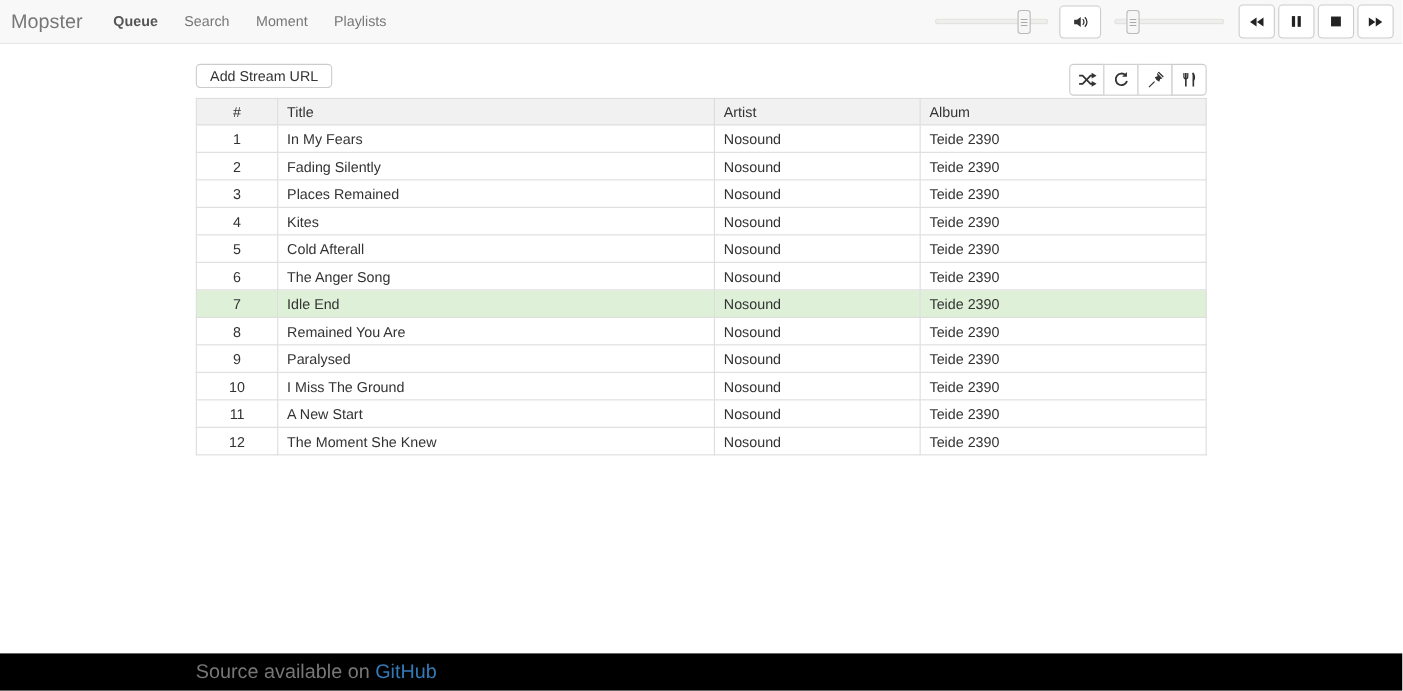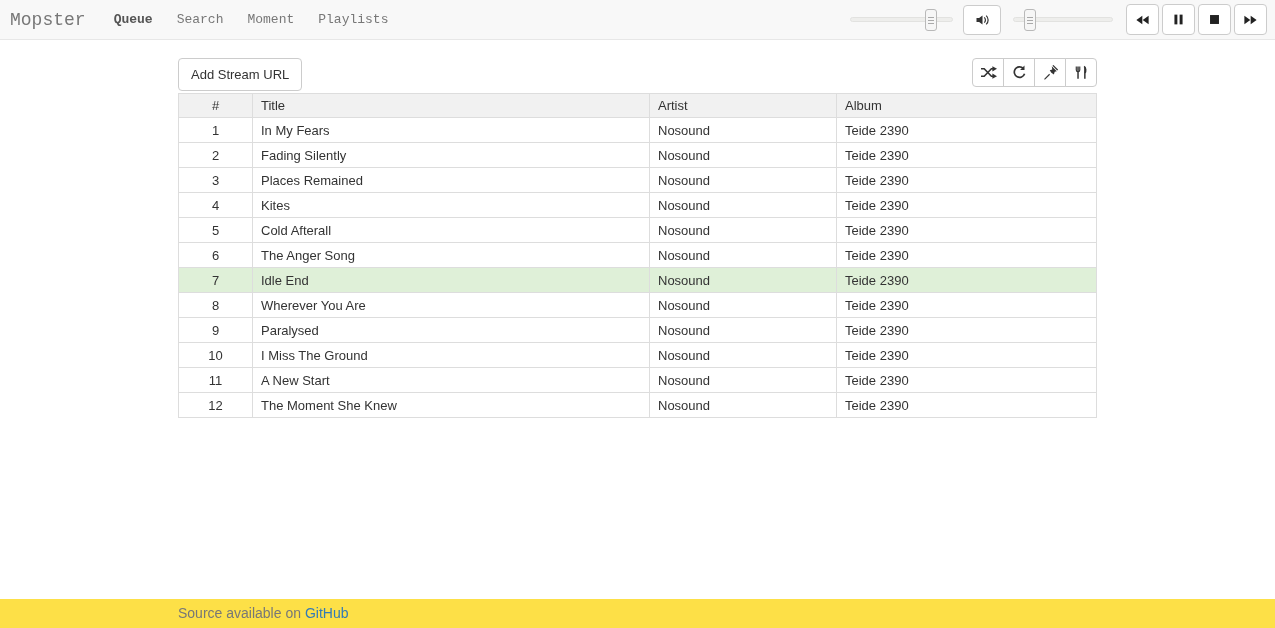--- a/index.html
+++ b/index.html
@@ -14,21 +14,20 @@
 
   
   .navbar {
     height: 40px;
     background: #f8f8f8;
     border-bottom: 1px solid #e7e7e7;
     display: flex;
     align-items: center;
     justify-content: space-between;
     padding: 0 8px 0 10px;
-    font-family: Liberation Mono, monospace;
   }
   .nav-left { display: flex; align-items: center; }
   .brand {
     font-size: 18px;
     color: #777;
     margin-right: 28px;
     cursor: pointer;
     text-decoration: none;
   }
   .nav-item {
@@ -94,21 +93,21 @@
   .container { width: 919px; margin: 0 auto; }
 
   .toolbar {
     margin-top: 18px;
     margin-bottom: 2px;
     display: flex;
     justify-content: space-between;
     align-items: flex-start;
   }
   .btn-add-stream {
-    height: 33px;
+    height: 22px;
     padding: 0 12px;
     font-size: 13px;
     font-family: inherit;
   }
   .btn-group { display: inline-flex; }
   .btn-group .btn {
     width: 32px;
     height: 29px;
     border-radius: 0;
     margin-left: -1px;
@@ -145,23 +144,23 @@
   .help-text {
     margin-top: 18px;
     font-size: 12.5px;
     color: #777;
   }
 
   
   .footer {
     position: absolute;
     left: 0; right: 0; bottom: 0;
-    background: #fde047;
+    background: #000000;
     padding: 6px 0 7px 0;
-    font-size: 14px;
+    font-size: 18px;
     color: #777;
   }
   .footer a { color: #337ab7; text-decoration: none; cursor: pointer; }
 </style>
 </head>
 <body>
 
 <div class="navbar">
   <div class="nav-left">
     <a class="brand">Mopster</a>
@@ -317,21 +316,21 @@
           <td class="col-album">Teide 2390</td>
         </tr>
         <tr class="current">
           <td class="col-num">7</td>
           <td class="col-title">Idle End</td>
           <td class="col-artist">Nosound</td>
           <td class="col-album">Teide 2390</td>
         </tr>
         <tr>
           <td class="col-num">8</td>
-          <td class="col-title">Wherever You Are</td>
+          <td class="col-title">Remained You Are</td>
           <td class="col-artist">Nosound</td>
           <td class="col-album">Teide 2390</td>
         </tr>
         <tr>
           <td class="col-num">9</td>
           <td class="col-title">Paralysed</td>
           <td class="col-artist">Nosound</td>
           <td class="col-album">Teide 2390</td>
         </tr>
         <tr>

